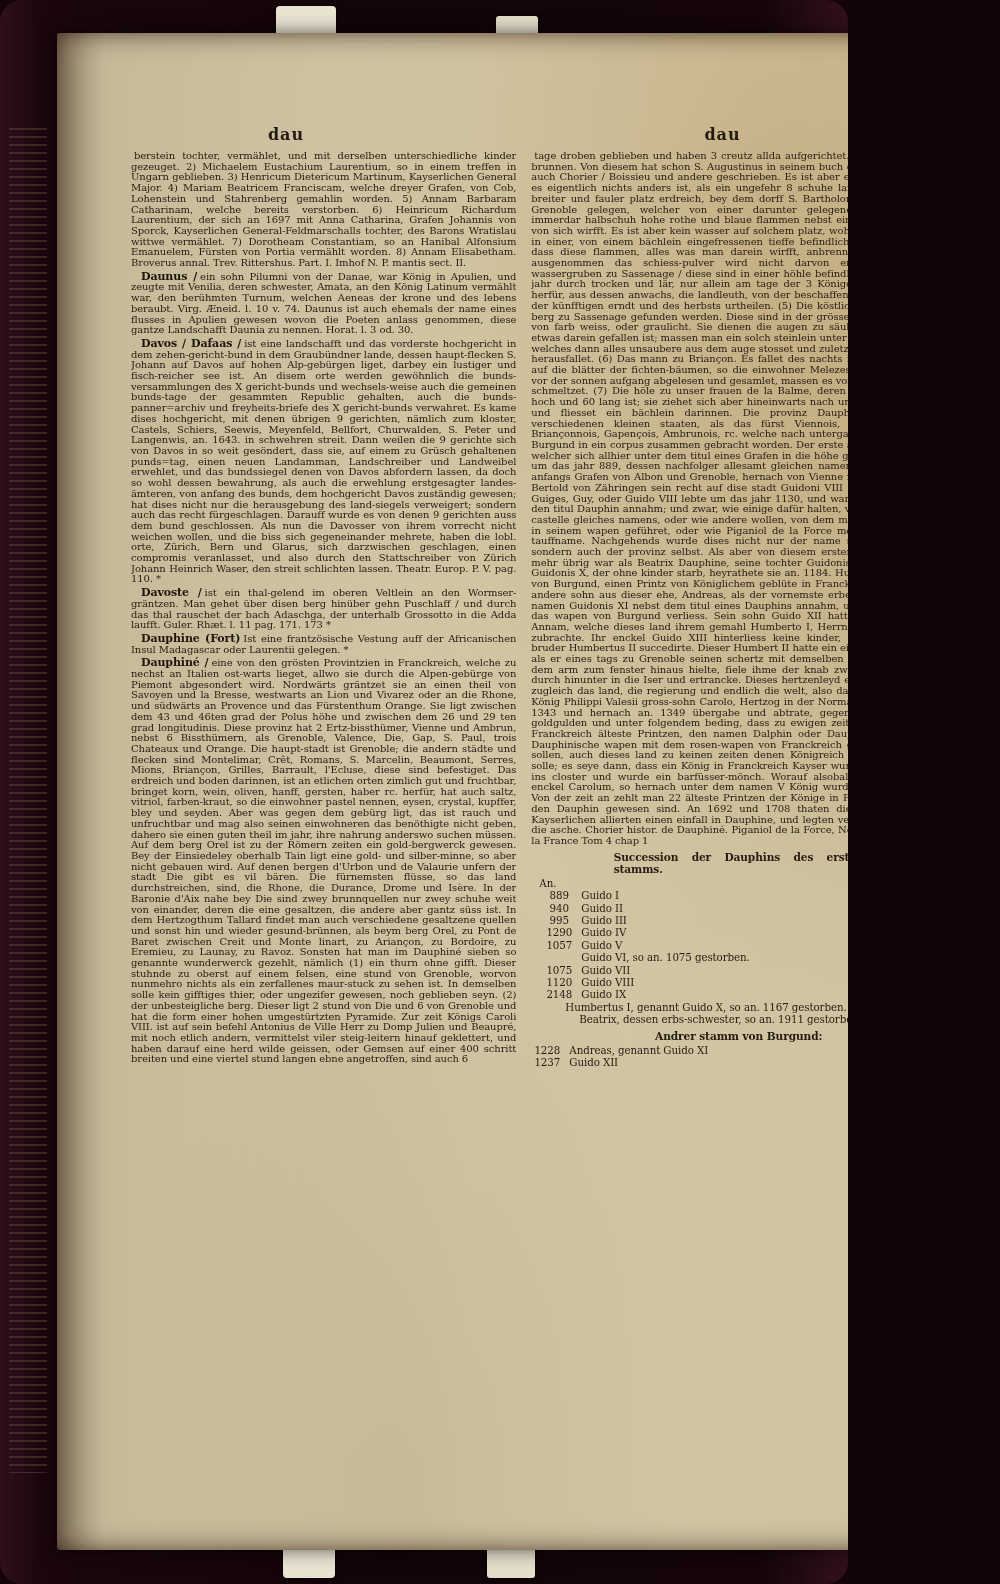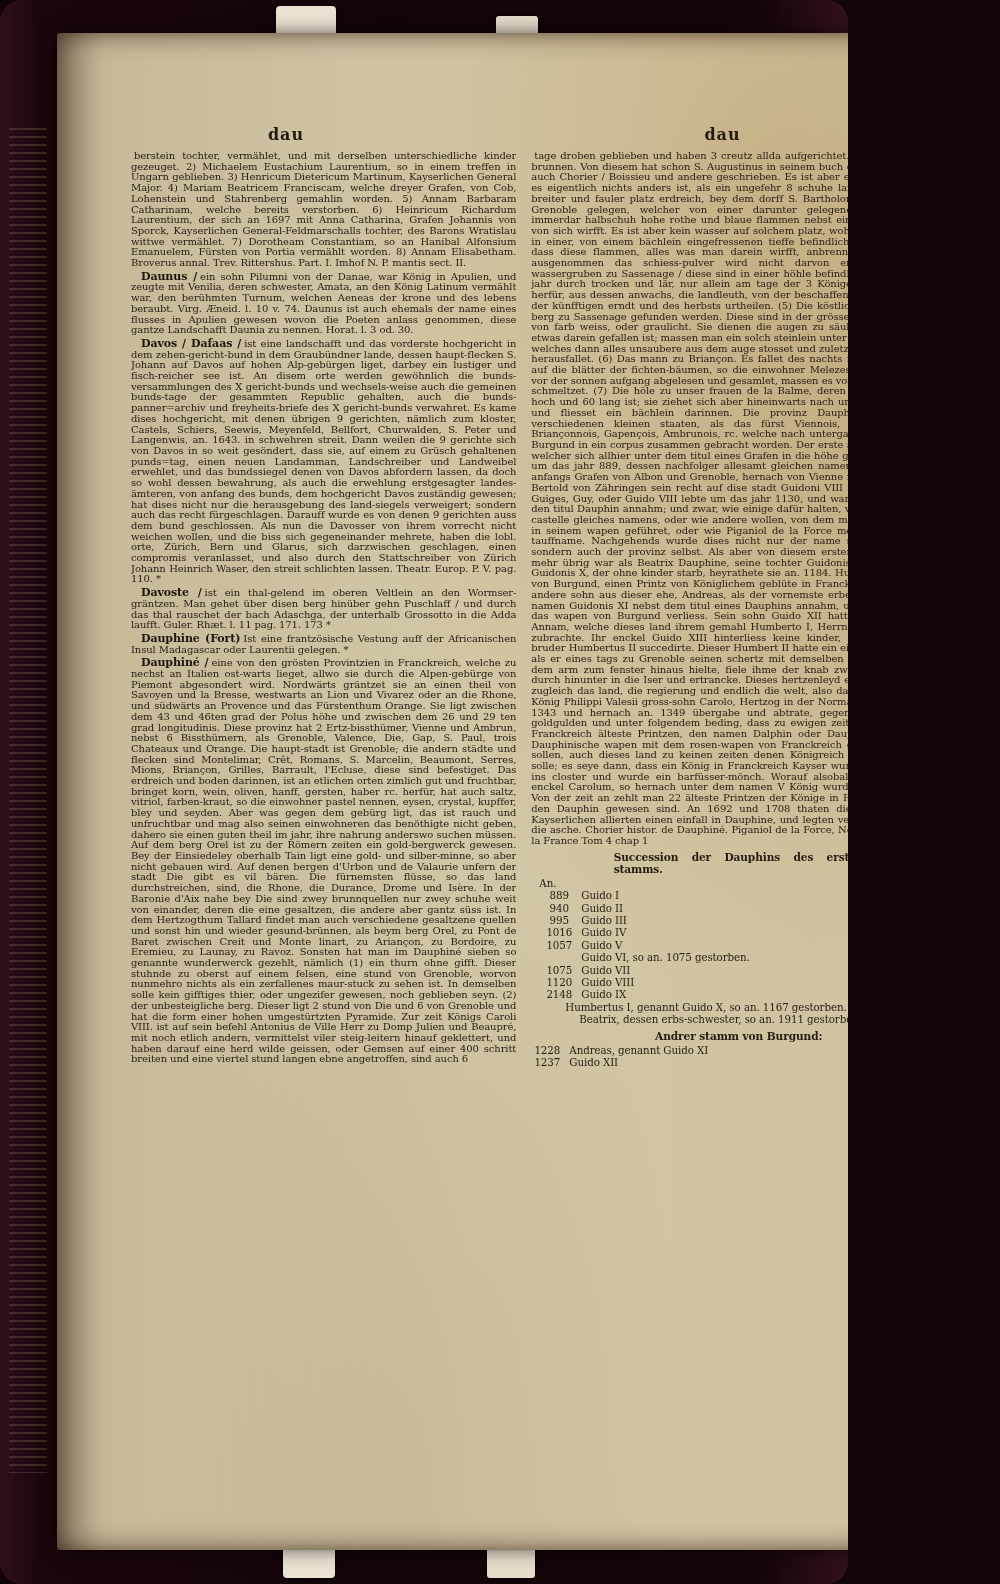--- a/index.html
+++ b/index.html
@@ -122,21 +122,21 @@
             </div>
             <div class="srow">
               <span class="yr">940</span>
               <span class="nm">Guido II</span>
             </div>
             <div class="srow">
               <span class="yr">995</span>
               <span class="nm">Guido III</span>
             </div>
             <div class="srow">
-              <span class="yr">1016</span>
+              <span class="yr">1290</span>
               <span class="nm">Guido IV</span>
             </div>
             <div class="srow">
               <span class="yr">1057</span>
               <span class="nm">Guido V</span>
             </div>
             <div class="srow">
               <span class="yr"></span>
               <span class="nm">Guido VI, so an. 1075 gestorben.</span>
             </div>

